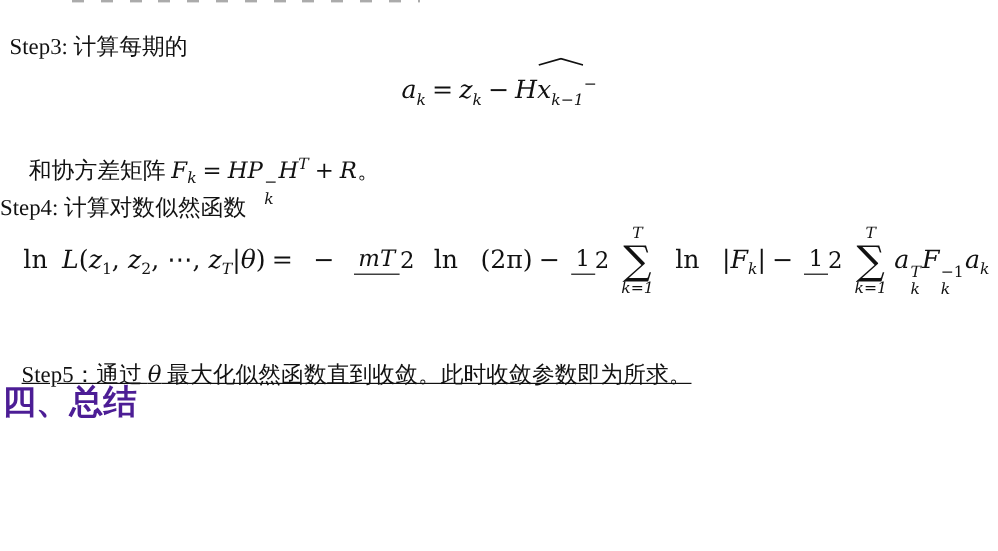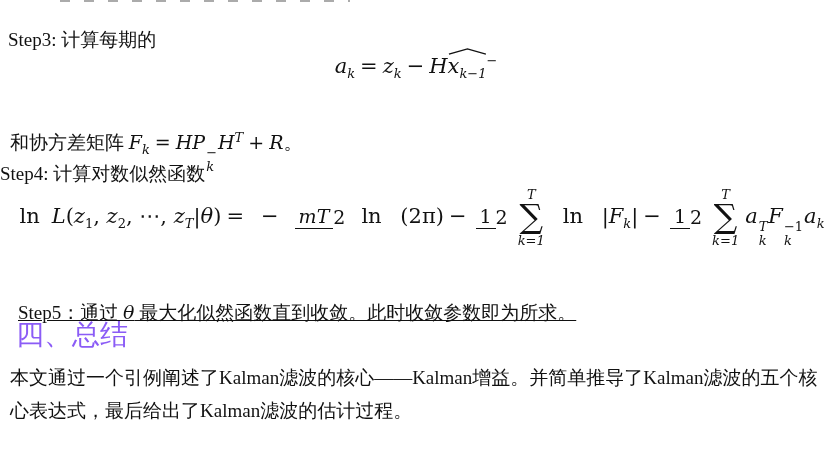--- a/index.html
+++ b/index.html
@@ -13,44 +13,44 @@
     font-family: "Liberation Serif", "DejaVu Serif", serif;
   }
   
   .top-remnant {
     position: absolute; top: 0; left: 60px; width: 290px; height: 2px;
     background: repeating-linear-gradient(90deg, #444 0 10px, transparent 10px 24px);
     opacity: .45;
   }
   .textline { position: absolute; font-size: 19px; line-height: 26px; white-space: nowrap; }
   .step3 { top: 8px;   left: 8px;  }
-  .covline { top: 106px; left: 10px; }
+  .covline { top: 106px; left: 24px; }
   .step4 { top: 142px; left: 0;  }
   .step5 { top: 280px; left: 18px; text-decoration: underline; }
 
   .heading {
-    position: absolute; top: 316px; left: 16px; margin: 0;
+    position: absolute; top: 316px; left: 2px; margin: 0;
     font-family: "DejaVu Sans", "Liberation Sans", sans-serif;
-    font-size: 28px; font-weight: 400; color: #8b5cf6; white-space: nowrap;
+    font-size: 28px; font-weight: 700; color: #4c1d95; white-space: nowrap;
   }
   .para {
     position: absolute; top: 361px; left: 10px; width: 816px;
     font-size: 19px; line-height: 33px; margin: 0;
   }
 
   
   .math { font-family: "DejaVu Serif", "Liberation Serif", serif; font-style: normal; }
   .mi { font-style: italic; }
   .mo { font-style: normal; margin: 0 5px; }
   .mo.tight { margin: 0 12px; }
   sub, sup { font-size: 13px; font-style: italic; }
   sup.rm, sub.rm { font-style: normal; }
 
   .formula { position: absolute; left: 0; width: 100%; text-align: center; }
-  .f1 { top: 48px; font-size: 21px; line-height: 26px; }
+  .f1 { top: 48px; font-size: 21px; line-height: 44px; }
   .f3 { top: 183px; font-size: 21px; line-height: 66px; height: 66px; }
 
   
   .hatwrap { position: relative; display: inline-block; padding-top: 5px; }
   .hat-svg { position: absolute; top: 0; left: 0; width: 100%; height: 7px; }
 
   
   .ss {
     display: inline-flex; flex-direction: column; align-items: flex-start;
     font-size: 13px; line-height: 1.05; vertical-align: -8px; margin: 0 1px 0 1px;
@@ -122,15 +122,14 @@
       </span><span class="mi">F</span><span class="ss">
         <span class="s-sup rm">−1</span>
         <span class="s-sub">k</span>
       </span><span class="mi">a</span><sub>k</sub>
   </div>
 
   <p class="textline step5"><span>Step5：通过 </span><span class="math mi">θ</span><span> 最大化似然函数直到收敛。此时收敛参数即为所求。</span></p>
 
   <h2 class="heading">四、总结</h2>
 
-  <p class="para">本文通过一个引例阐述了Kalman滤波的核心——Kalman增益。并简单推导了Kalman滤波的五个核心表达式，最后给出了Kalman滤波的估计过程。</p>
 
 </div>
 
 </body></html>

